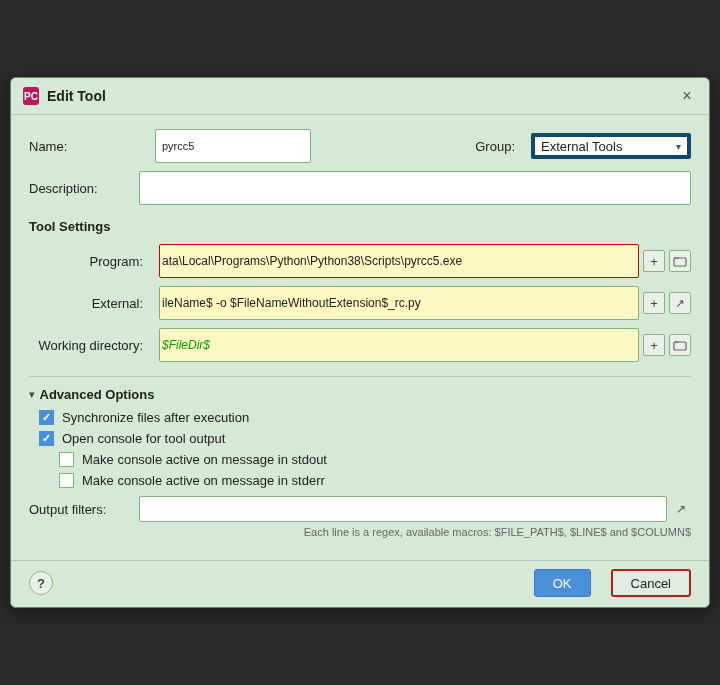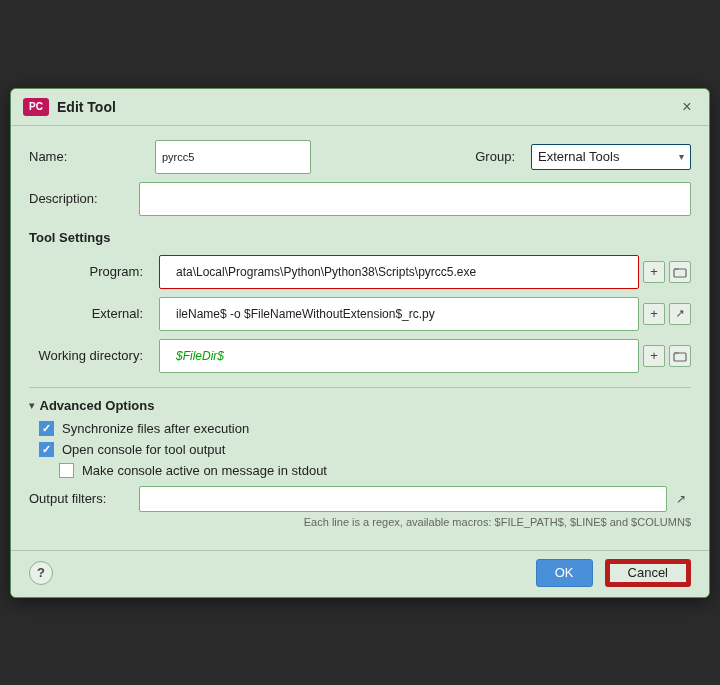--- a/index.html
+++ b/index.html
@@ -27,21 +27,21 @@
       align-items: center;
       justify-content: space-between;
       border-bottom: 1px solid #b0c8b0;
     }
     .title-bar-left {
       display: flex;
       align-items: center;
       gap: 8px;
     }
     .app-icon {
-      width: 26px;
+      width: 16px;
       height: 18px;
       background: #be185d;
       border-radius: 3px;
       display: flex;
       align-items: center;
       justify-content: center;
       color: white;
       font-size: 10px;
       font-weight: bold;
     }
@@ -85,21 +85,21 @@
       max-width: 265px;
     }
     .group-label {
       color: #222;
       font-size: 13px;
     }
     .group-select {
       display: flex;
       align-items: center;
       background: white;
-      border: 1px solid #0c4a6e;
+      border: 4px solid #0c4a6e;
       border-radius: 2px;
       height: 26px;
       padding: 0 6px;
       gap: 6px;
       min-width: 160px;
       cursor: pointer;
     }
     .group-select-text {
       flex: 1;
       font-size: 13px;
@@ -144,22 +144,22 @@
     .tool-input-wrap {
       display: flex;
       align-items: center;
       flex: 1;
       gap: 4px;
     }
     .tool-input {
       flex: 1;
       height: 34px;
       border: 1px solid #cc0000;
-      background: #ffffff;
-      padding: 2px 16px;
+      background: #fef9c3;
+      padding: 2px 2px;
       font-size: 12px;
       color: #222;
       outline: none;
       border-radius: 2px;
       min-width: 0;
       overflow: hidden;
       text-overflow: ellipsis;
       white-space: nowrap;
     }
     .tool-input-normal {
@@ -290,37 +290,37 @@
       display: flex;
       align-items: center;
       justify-content: center;
       cursor: pointer;
       font-size: 13px;
       font-weight: bold;
       color: #444;
     }
     .footer-right {
       display: flex;
-      gap: 12px;
+      gap: 20px;
     }
     .btn-ok {
       height: 28px;
       padding: 0 18px;
       background: #4a90d9;
       border: 1px solid #3a7bc8;
       color: white;
       font-size: 13px;
       border-radius: 3px;
       cursor: pointer;
     }
     .btn-cancel {
       height: 28px;
       padding: 0 18px;
       background: #e0ece0;
-      border: 5px solid #b91c1c;
+      border: 2px solid #b91c1c;
       color: #222;
       font-size: 13px;
       border-radius: 3px;
       cursor: pointer;
     }
   </style>
 </head>
 <body>
 
 <div class="dialog">
@@ -408,20 +408,24 @@
       <div class="checkbox-row">
         <div class="cb checked"></div>
         <span class="cb-label">Open console for tool output</span>
       </div>
 
       <div class="checkbox-row checkbox-row-indent">
         <div class="cb"></div>
         <span class="cb-label">Make console active on message in stdout</span>
       </div>
 
+      <div class="checkbox-row checkbox-row-indent">
+        <div class="cb"></div>
+        <span class="cb-label">Make console active on message in stderr</span>
+      </div>
 
       <div class="output-filters-row">
         <span class="form-label">Output filters:</span>
         <input class="output-filters-input" type="text" value="" style="">
         <span class="expand-btn">↗</span>
       </div>
 
       <div class="hint-text">Each line is a regex, available macros: $FILE_PATH$, $LINE$ and $COLUMN$</div>
     </div>
 

